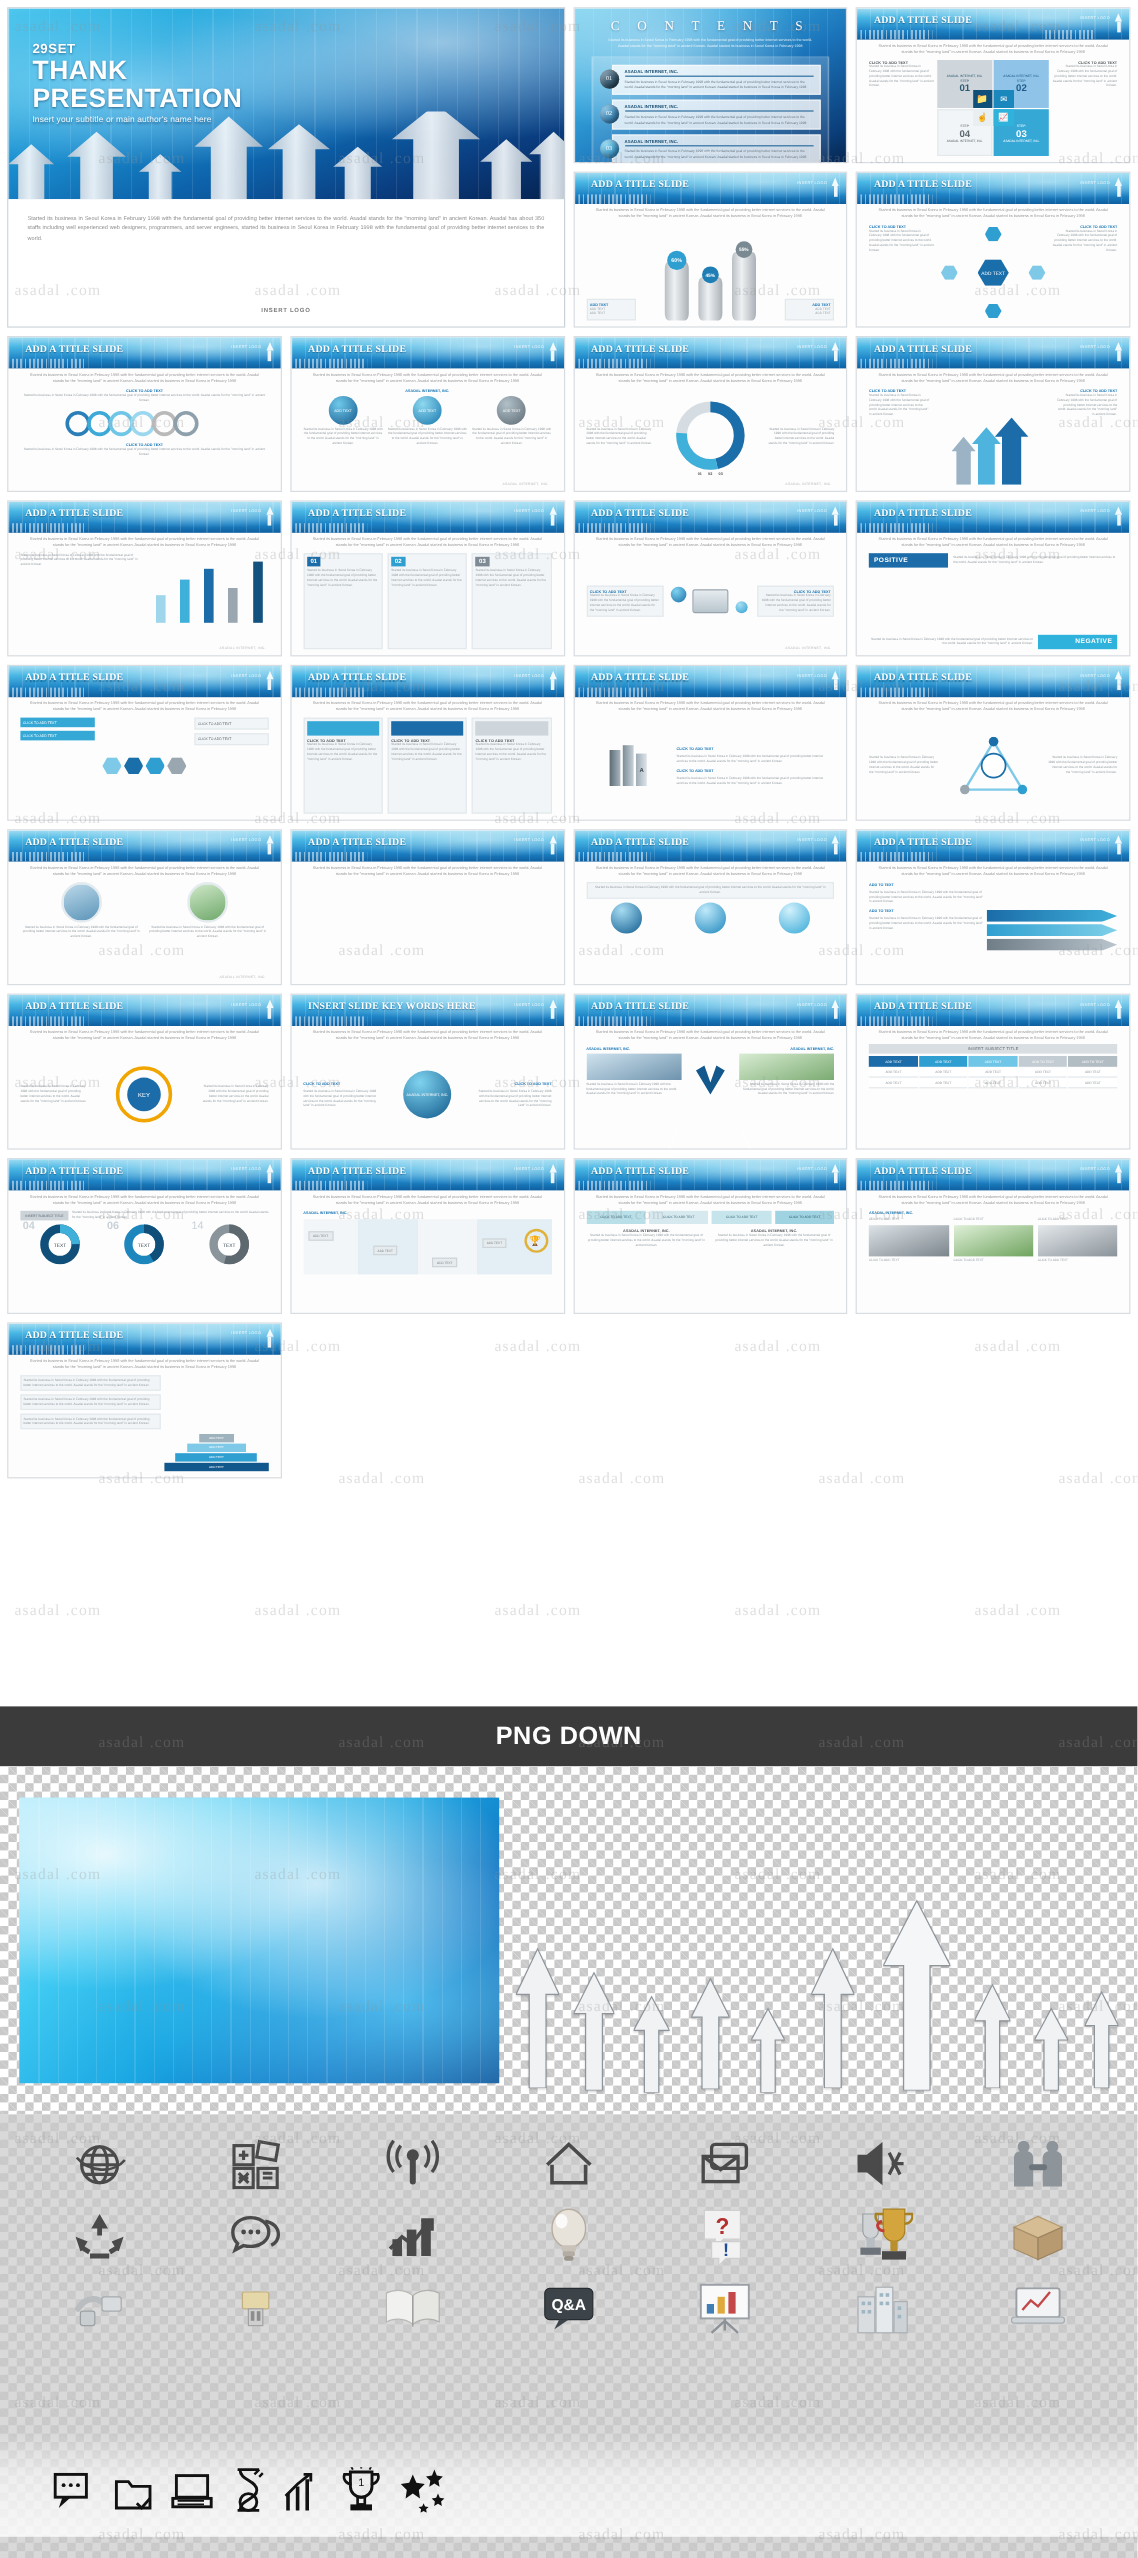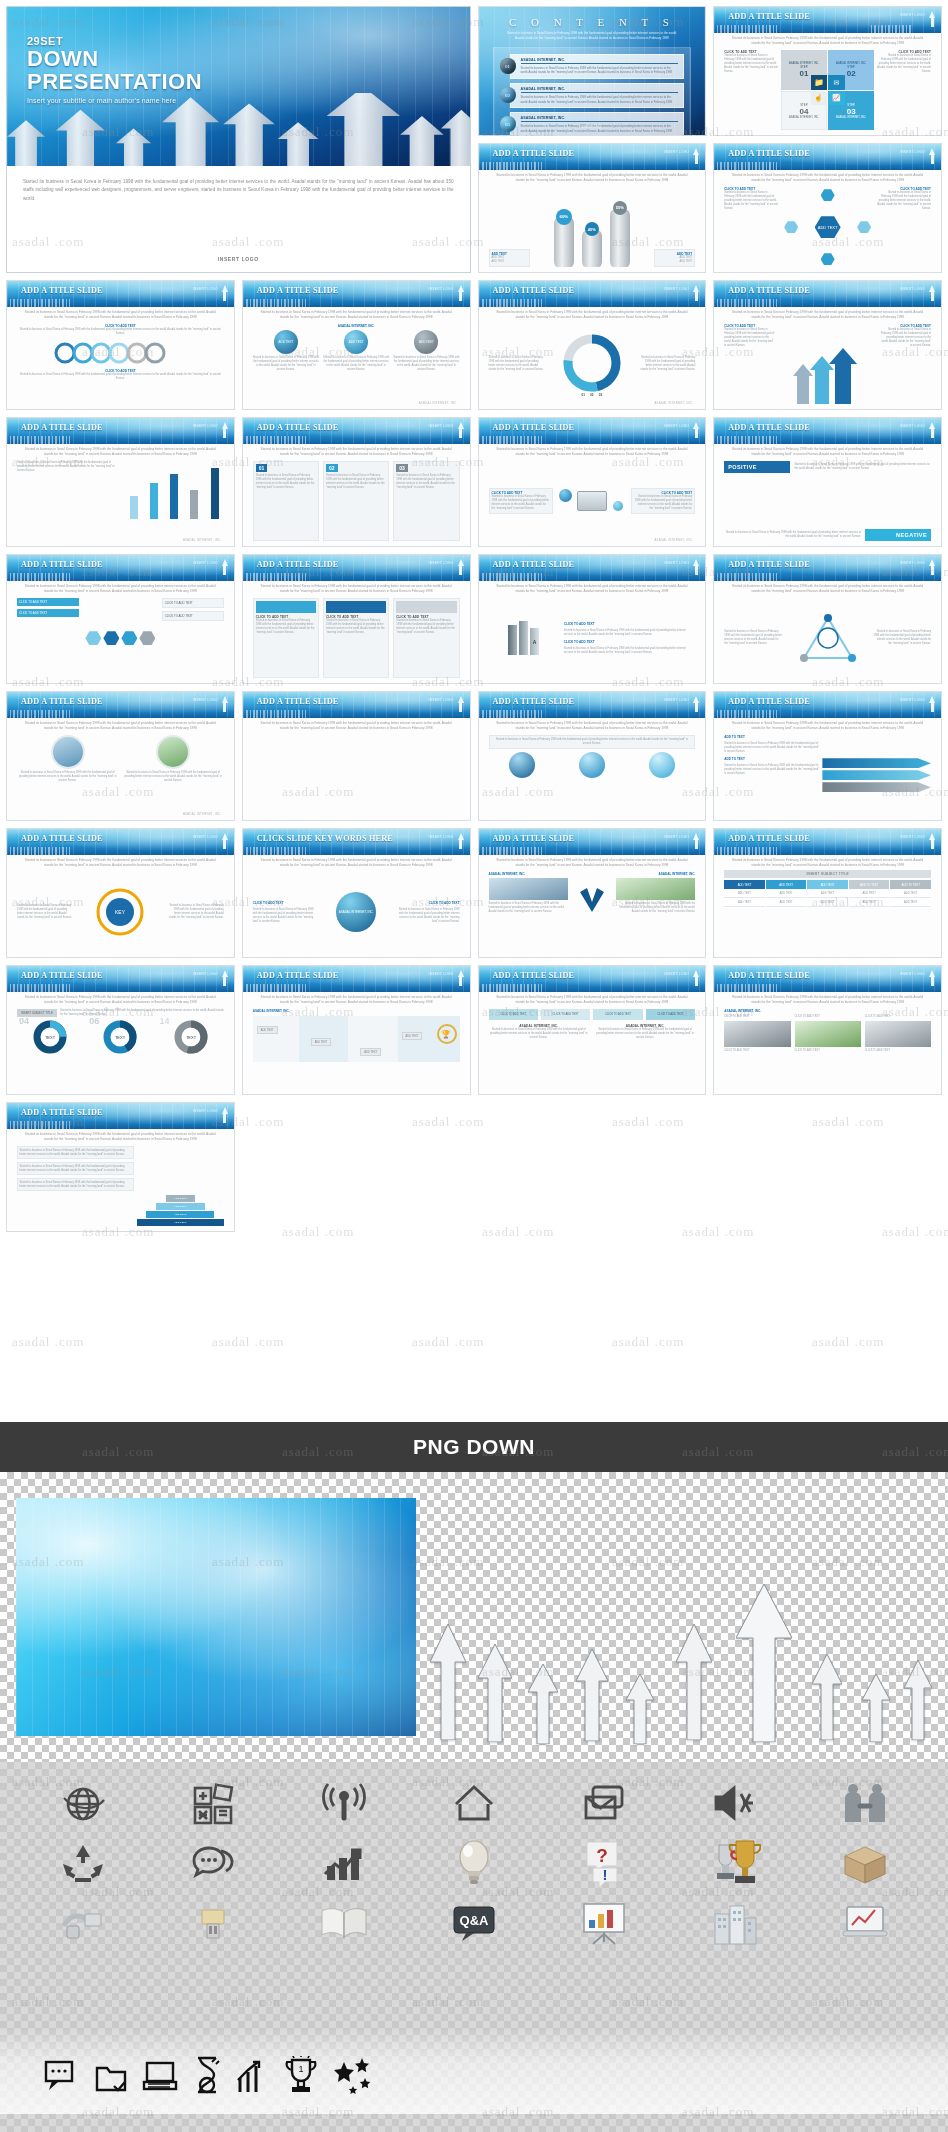--- a/index.html
+++ b/index.html
@@ -264,21 +264,21 @@
 </head>
 <body>
 
 <div class="grid">
 
   <div class="cell" style="grid-column:1/3; grid-row:1/3;">
     <div class="slide hero">
       <div class="hero-img">
         <div class="hero-title-wrap">
           <div class="hero-29set">29SET</div>
-          <div class="hero-power">DOWN</div>
+          <div class="hero-power">THANK</div>
           <div class="hero-present">PRESENTATION</div>
           <div class="hero-sub">Insert your subtitle or main author's name here</div>
         </div>
         <div class="arrows">
           <svg width="100%" height="100%" viewBox="0 0 340 70" preserveAspectRatio="none">
             <defs>
               <linearGradient id="agr" x1="0" y1="0" x2="1" y2="0">
                 <stop offset="0%" stop-color="#b9c6d4"></stop>
                   <stop offset="45%" stop-color="#f3f7fa"></stop>
                   <stop offset="100%" stop-color="#a9b7c6"></stop>
@@ -898,21 +898,21 @@
             <div class="tiny-txt">Started its business in Seoul Korea  in February 1998 with the fundamental goal of providing better internet services to the world. Asadal stands for the "morning land" in ancient Korean.</div>
           </div>
       </div>
     </div>
   </div>
 
   <div class="cell">
     <div class="slide">
       <div class="s-head">
         <span class="skyline"></span>
-        <span class="ttl">CLICK SLIDE KEY WORDS HERE</span>
+        <span class="ttl">INSERT SLIDE KEY WORDS HERE</span>
         <span class="lg">INSERT LOGO</span>
         <span class="mini-arrow"></span>
       </div>
       <div class="s-desc">Started its business in Seoul Korea  in February 1998 with the fundamental goal of providing better internet services to the world. Asadal stands for the "morning land" in ancient Korean. Asadal started its business in Seoul Korea  in February 1998</div>
       <div class="s-body" style="display:flex;gap:3px;align-items:center;">
         <div style="flex:1;" class="col">
           <div class="cap-blue">CLICK TO ADD TEXT</div>
           <div class="tiny-txt">Started its business in Seoul Korea  in February 1998 with the fundamental goal of providing better internet services to the world. Asadal stands for the "morning land" in ancient Korean.</div>
         </div>
         <div style="flex:0 0 36%;display:flex;align-items:center;justify-content:center;">

